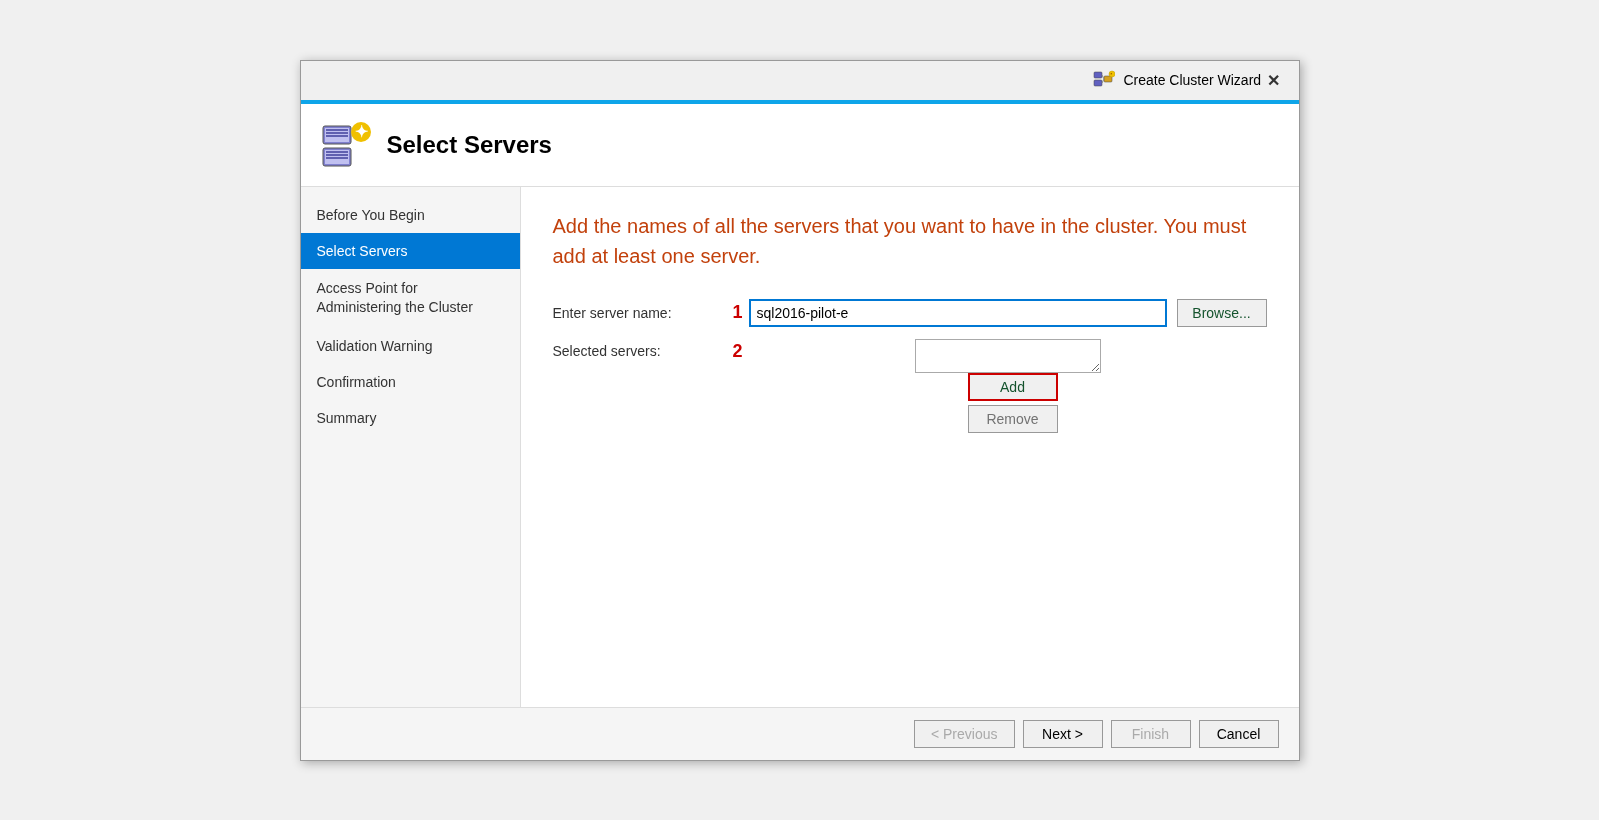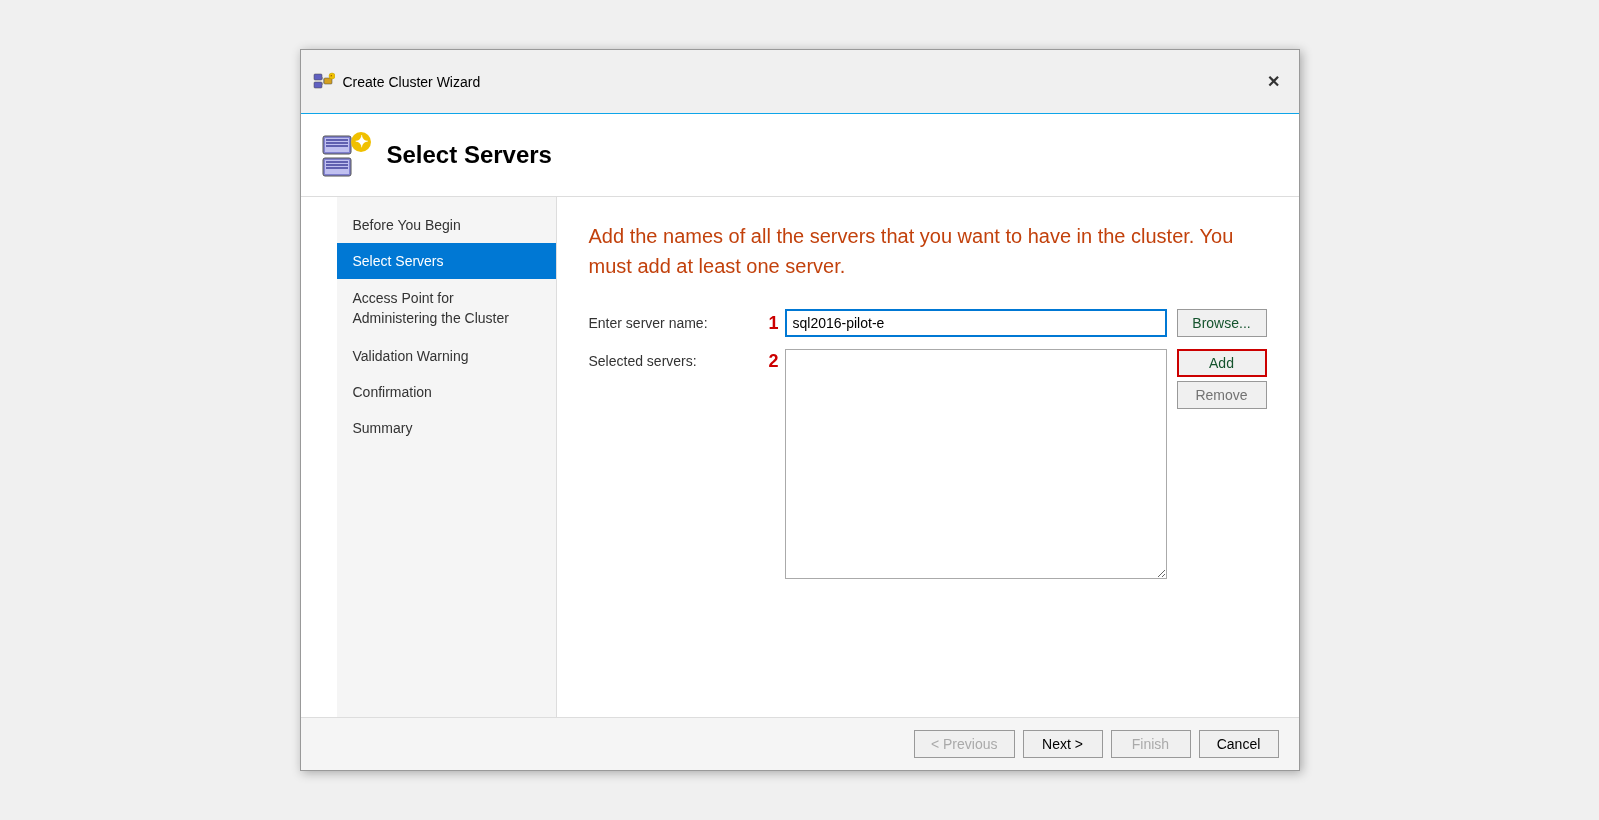--- a/index.html
+++ b/index.html
@@ -12,25 +12,25 @@
       min-height: 100vh;
     }
     .window {
       width: 1000px;
       background: #ffffff;
       border: 1px solid #999;
       box-shadow: 2px 2px 10px rgba(0,0,0,0.3);
     }
     .title-bar {
       background: #f0f0f0;
-      border-bottom: 1px solid #0ea5e9;
-      padding: 20px 12px;
-      display: flex;
-      align-items: center;
-      justify-content: space-between;
+      border-bottom: 4px solid #0ea5e9;
+      padding: 8px 12px;
+      display: flex;
+      align-items: center;
+      justify-content: flex-end;
     }
     .title-bar-left {
       display: flex;
       align-items: center;
       gap: 8px;
       font-size: 14px;
       font-weight: normal;
     }
     .title-icon {
       width: 22px;
@@ -55,21 +55,20 @@
       background: #fff;
     }
     .header-title {
       font-size: 24px;
       font-weight: bold;
       color: #000;
     }
     .content-area {
       display: flex;
       min-height: 520px;
-      margin-left: 36px;
     }
     .sidebar {
       width: 220px;
       background: #f5f5f5;
       border-right: 1px solid #ddd;
       padding: 10px 0;
     }
     .sidebar-item {
       padding: 10px 16px;
       font-size: 14px;
@@ -253,21 +252,21 @@
         </div>
         <div class="side-buttons">
           <button class="btn">Browse...</button>
         </div>
       </div>
 
       <div class="selected-servers-row">
         <span class="selected-label">Selected servers:</span>
         <div style="flex:1; display:flex; align-items:flex-start; gap:0;">
           <span class="badge-2">2</span>
-          <div style="flex:1; display:flex; flex-direction:row; align-items:flex-start;">
+          <div style="flex:1; display:flex; flex-direction:column; align-items:center;">
             <textarea class="selected-servers-box" readonly="" style=""></textarea>
             <div class="side-buttons" style="margin-left:10px;">
               <button class="btn outlined-red">Add</button>
               <button class="btn" disabled="">Remove</button>
             </div>
           </div>
         </div>
       </div>
     </div>
   </div>

